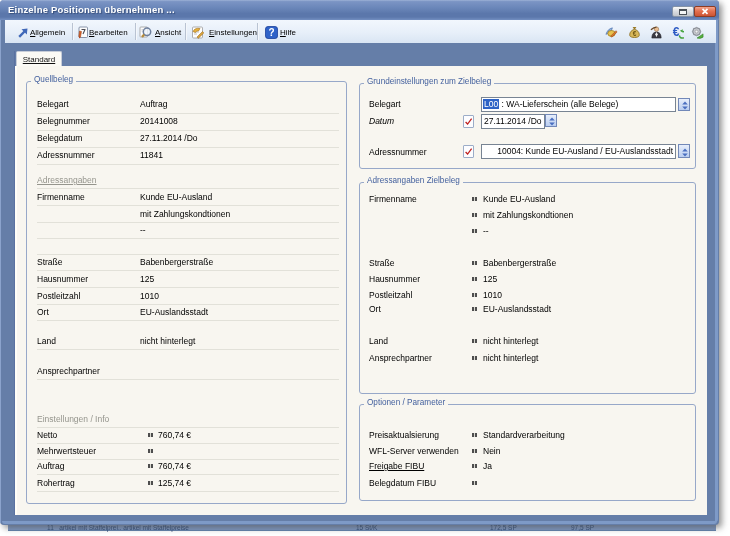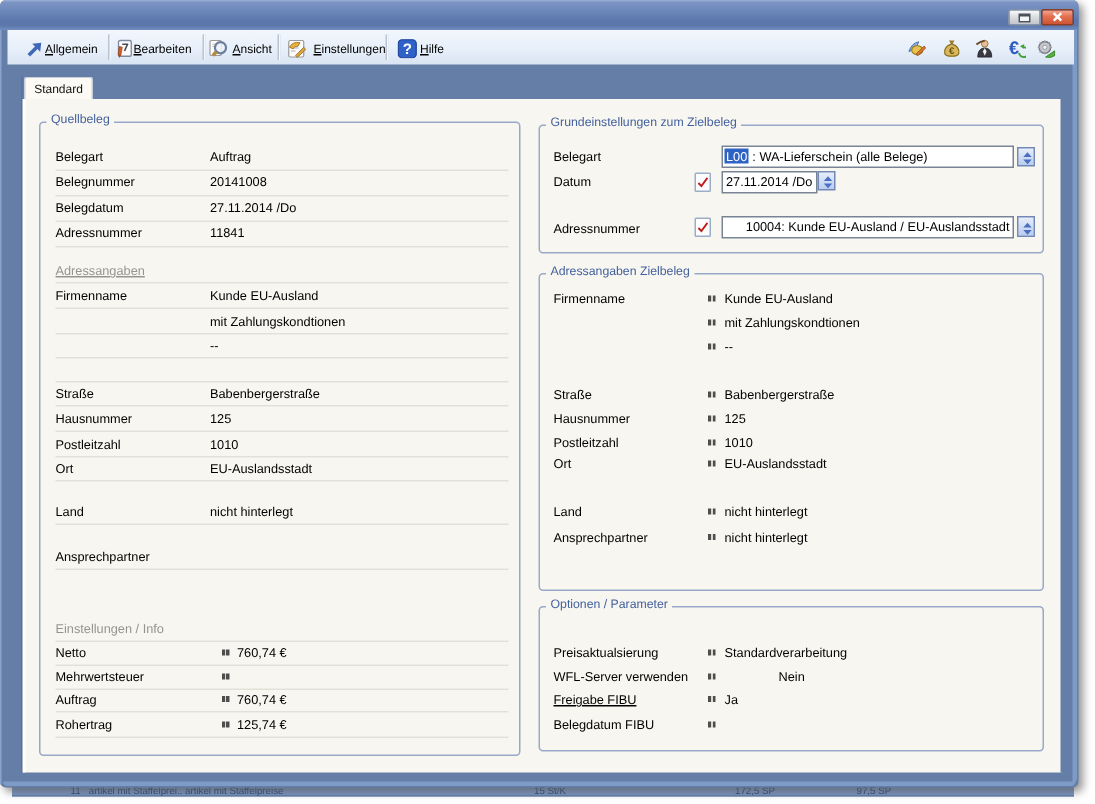--- a/index.html
+++ b/index.html
@@ -21,21 +21,21 @@
 #btnR{left:672px;width:20px;border:1px solid #8593a8;background:linear-gradient(#fbfbfb,#dcdee2 45%,#c3c6cc);}
 #btnR i{position:absolute;left:6px;top:2px;width:6px;height:3px;border:1px solid #4a5058;border-top-width:2px;background:#f4f5f6;}
 #btnC{left:694px;width:20px;border:1px solid #8e3c24;background:linear-gradient(#f4a58e,#e4704f 45%,#cd5433);}
 
 #toolbar{left:5px;top:20px;width:711px;height:23px;background:linear-gradient(#f2f7fd,#e7eff9 55%,#d9e5f3);}
 .mi{position:absolute;top:1px;height:23px;line-height:23px;font-size:8px;color:#000;}
 .mi u{text-decoration:underline;}
 .msep{position:absolute;top:3px;width:1px;height:17px;background:#b9c3d2;border-right:1px solid #f4f7fb;}
 .micon{position:absolute;top:6px;width:13px;height:13px;}
 
-#tab{left:16px;top:51px;width:44px;height:15px;background:#fbfaf5;border:1px solid #c7cdd8;border-bottom:none;border-radius:2px 2px 0 0;font-size:8px;color:#111;text-align:center;line-height:15px;}
+#tab{left:16px;top:51px;width:44px;height:15px;background:#fbfaf5;border:1px solid #c7cdd8;border-bottom:none;border-radius:2px 2px 0 0;font-size:8px;color:#111;text-align:center;line-height:15px;text-decoration:underline;}
 
 #page{left:15px;top:66px;width:692px;height:449px;background:#f8f6f0;box-shadow:inset 2px 0 0 #fffef8;border-right:1px solid #647ea8;}
 #pageedge{left:13.5px;top:51px;width:1.5px;height:464px;background:#5a71a0;}
 
 .fs{position:absolute;border:1px solid #97a8c9;border-radius:3px;}
 .fs b{position:absolute;top:-9px;left:4px;background:#f8f6f0;padding:0 3px;color:#44619e;font-size:8.2px;font-weight:normal;line-height:13px;white-space:nowrap;}
 
 .t{position:absolute;font-size:8.5px;color:#000;white-space:nowrap;line-height:12px;height:12px;}
 .gr{color:#95958d;}
 .sep{position:absolute;height:1px;background:#e2e1d9;}
@@ -53,20 +53,21 @@
   <span style="left:348px;">15 St/K</span>
   <span style="left:482px;">172,5 SP</span>
   <span style="left:563px;">97,5 SP</span>
 </div>
 
 <div class="abs" id="win">
   <div class="abs" id="titlebar"></div>
   <div class="abs" id="edgeR"></div>
   <div class="abs" id="edgeB"></div>
   <div class="abs" id="edgeL"></div>
+  <div class="abs" id="title">Einzelne Positionen übernehmen ...</div>
   <div class="abs wbtn" id="btnR">
       <i></i>
     </div>
   <div class="abs wbtn" id="btnC">
       <svg width="20" height="9" viewBox="0 0 20 9" style="position:absolute;left:0;top:0;">
         <path d="M7.5 1.8 L12.5 6.8 M12.5 1.8 L7.5 6.8" stroke="#ffffff" stroke-width="1.7"></path>
       </svg>
     </div>
 
   <div class="abs" id="toolbar">
@@ -224,40 +225,40 @@
     <span class="eq" style="left:472px;top:339px;"></span>
     <span class="t" style="left:483px;top:335px;">nicht hinterlegt</span>
     <span class="t" style="left:369px;top:351.5px;">Ansprechpartner</span>
     <span class="eq" style="left:472px;top:355.5px;"></span>
     <span class="t" style="left:483px;top:351.5px;">nicht hinterlegt</span>
     <span class="t" style="left:369px;top:429px;">Preisaktualsierung</span>
     <span class="eq" style="left:472px;top:433px;"></span>
     <span class="t" style="left:483px;top:429px;">Standardverarbeitung</span>
     <span class="t" style="left:369px;top:444.5px;">WFL-Server verwenden</span>
     <span class="eq" style="left:472px;top:448.5px;"></span>
-    <span class="t" style="left:483px;top:444.5px;margin-left:36px;">Nein</span>
+    <span class="t" style="left:483px;top:444.5px;">Nein</span>
     <span class="t" style="left:369px;top:460px;text-decoration:underline;">Freigabe FIBU</span>
     <span class="eq" style="left:472px;top:464px;"></span>
     <span class="t" style="left:483px;top:460px;">Ja</span>
     <span class="t" style="left:369px;top:476.5px;">Belegdatum FIBU</span>
     <span class="eq" style="left:472px;top:480.5px;"></span>
   </div>
 
 <div class="fs" style="left:359px;top:83px;width:335px;height:84px;">
     <b>Grundeinstellungen zum Zielbeleg</b>
   </div>
 <div class="fs" style="left:359px;top:182px;width:335px;height:210px;">
     <b>Adressangaben Zielbeleg</b>
   </div>
 <div class="fs" style="left:359px;top:404px;width:335px;height:95px;text-align:right;">
     <b>Optionen / Parameter</b>
   </div>
 
 <span class="t" style="left:369px;top:98px;">Belegart</span>
-<span class="t" style="left:369px;top:114.5px;">Datum</span>
+<span class="t" style="left:369px;top:114.5px;font-style:italic;">Datum</span>
 <span class="t" style="left:369px;top:145.5px;">Adressnummer</span>
 
 <div class="fld" style="left:481px;top:97px;width:193px;height:12px;padding-top:1px;">
   <span style="background:#2e63c6;color:#fff;padding:0 1px;margin-left:1px;">L00</span>&nbsp;: WA-Lieferschein (alle Belege)</div>
 <div class="spin" style="left:678px;top:98px;height:11px;">
   <svg width="8" height="9" viewBox="0 0 8 9" style="margin:1px 0 0 1px">
       <path d="M4 0.5 L6.8 3.6 L1.2 3.6 Z M4 8.5 L6.8 5.4 L1.2 5.4Z" fill="#4a6fc0"></path>
     </svg>
   </div>
 

